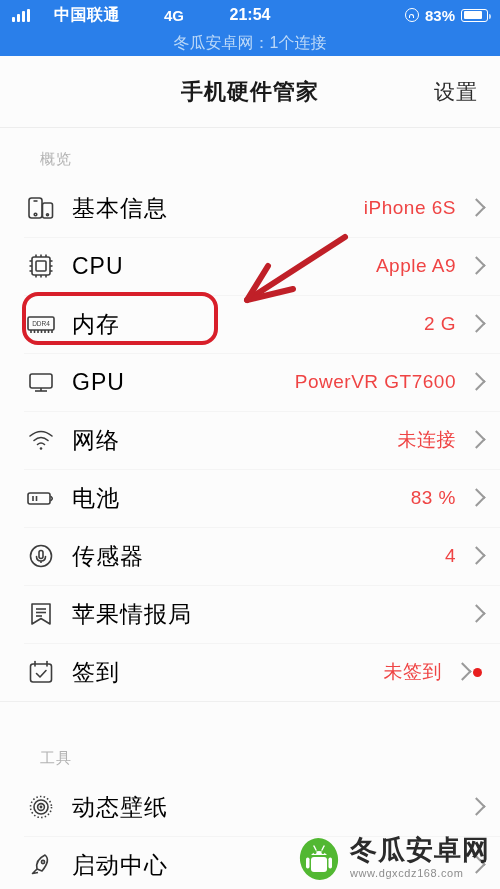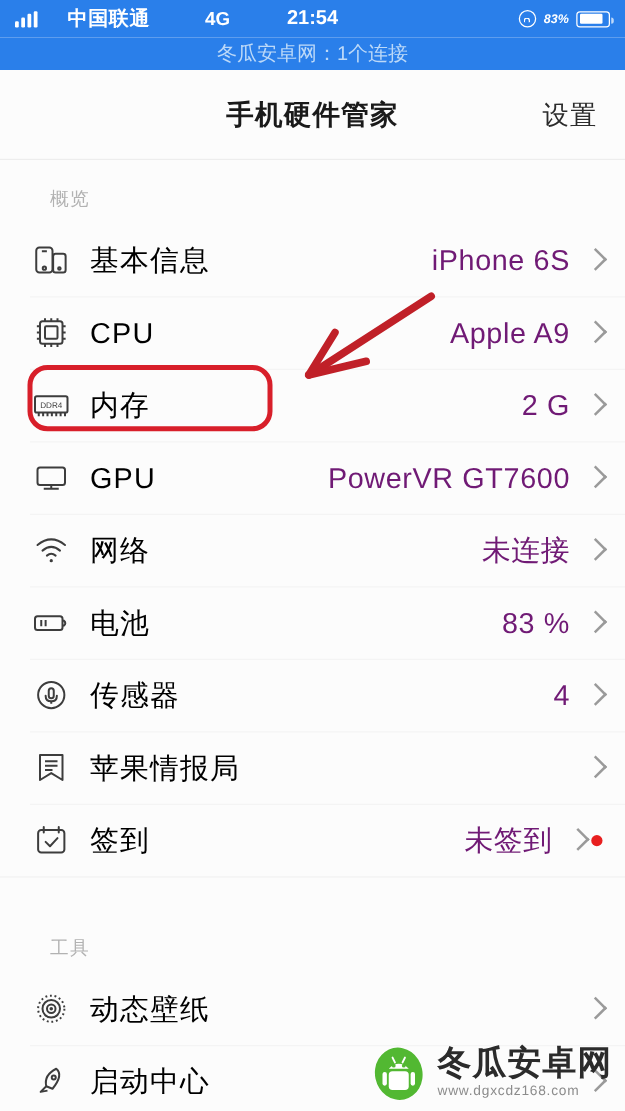--- a/index.html
+++ b/index.html
@@ -32,21 +32,21 @@
     position:relative; z-index:2;
   }
   .rot-lock {
     width:14px; height:14px; border:1.6px solid #fff; border-radius:50%;
     display:flex; align-items:center; justify-content:center;
   }
   .rot-lock span {
     display:block; width:5px; height:4px; border:1.4px solid #fff;
     border-bottom:none; border-radius:3px 3px 0 0; margin-bottom:-1px;
   }
-  .batt-pct { font-size:10px;font-style:italic; }
+  .batt-pct { font-size:15px; }
   .batt {
     width:27px; height:13px; border:1.6px solid #fff; border-radius:3px;
     padding:1.5px; display:flex; position:relative;
   }
   .batt::after {
     content:""; position:absolute; right:-4px; top:4px;
     width:2px; height:5px; background:#fff; border-radius:0 2px 2px 0; opacity:.7;
   }
   .batt-fill { background:#fff; border-radius:1px; height:100%; }
 
@@ -83,21 +83,21 @@
     height:1px; background:#f4f4f4;
   }
   .ricon {
     width:34px; height:34px; flex:none; display:flex;
     align-items:center; justify-content:center; color:#3d3d3d;
   }
   .rlabel {
     font-size:23px; color:#000000; margin-left:14px; letter-spacing:1px;
   }
   .rvalue {
-    margin-left:auto; font-size:23px; color:#701a75; letter-spacing:.5px;
+    margin-left:auto; font-size:19px; color:#ef4444; letter-spacing:.5px;
   }
   .chev {
     margin-left:13px; width:13px; height:22px; flex:none; position:relative;
   }
   .chev::before {
     content:""; position:absolute; left:1px; top:4px;
     width:11px; height:11px; border-right:2px solid #9a9a9a;
     border-top:2px solid #9a9a9a; transform:rotate(45deg);
   }
   .dot-badge {

